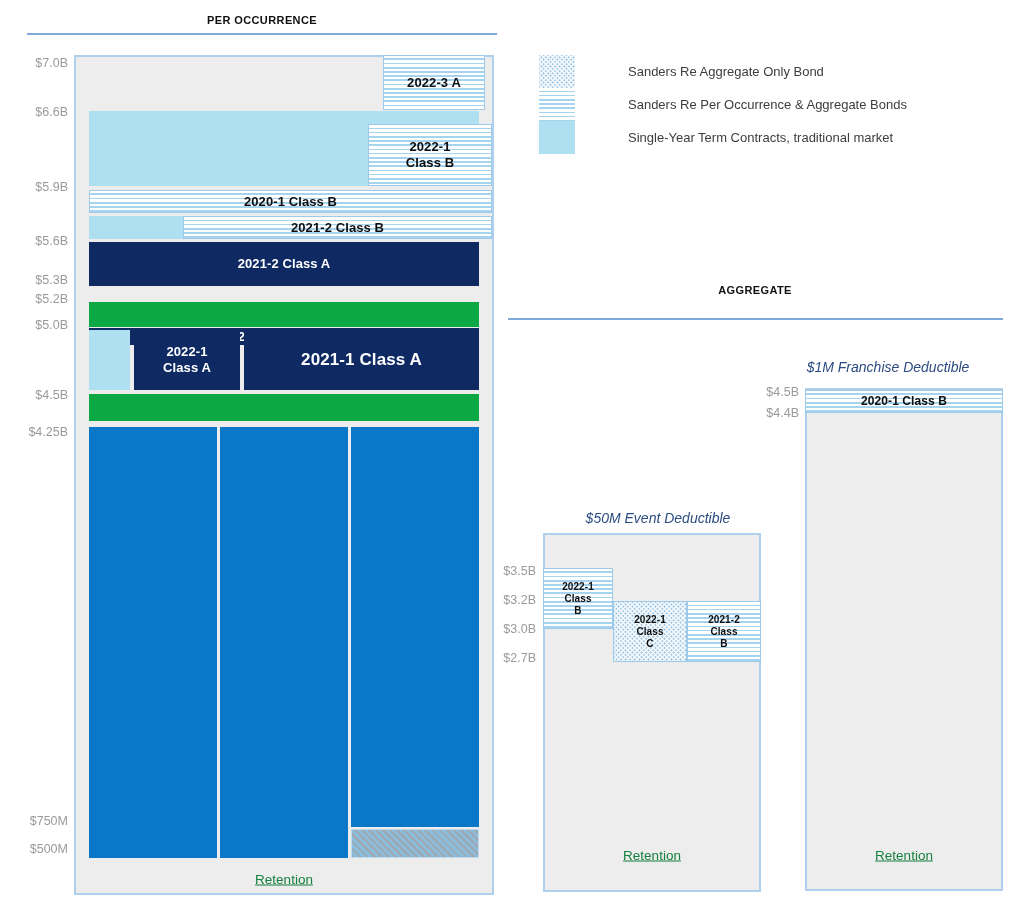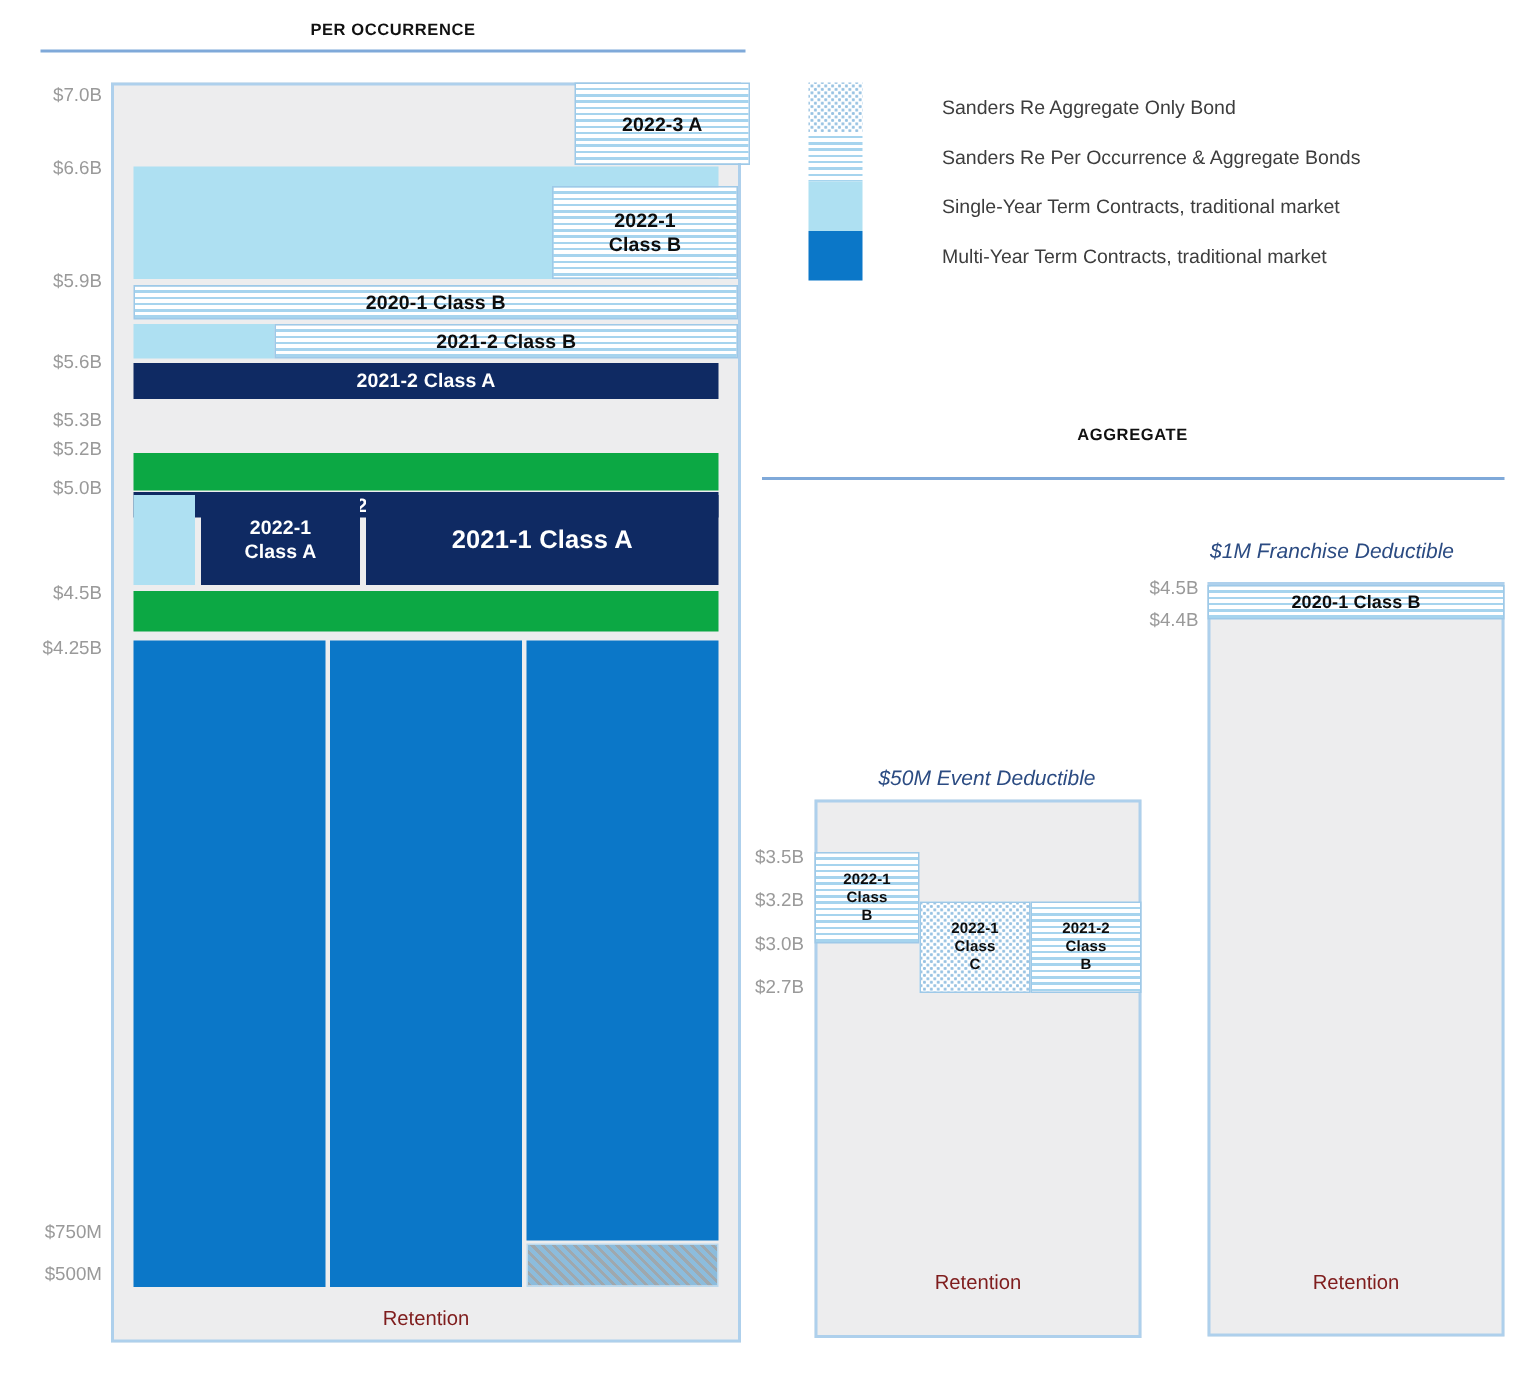--- a/index.html
+++ b/index.html
@@ -23,21 +23,21 @@
   .lsw{width:36px;height:33px;flex:0 0 36px;border:none !important;}
   .ltext{margin-left:15px;font-size:13px;color:#3d3d3d;white-space:nowrap;}
   
   .panel{position:absolute;box-sizing:border-box;background:#ededee;border:2px solid #aed0ec;}
   .panel-heading{
     position:absolute;transform:translate(-50%,-50%);
     font-style:italic;font-size:14px;color:#2b4b82;white-space:nowrap;
   }
   .retention{
     position:absolute;transform:translate(-50%,-50%);
-    font-size:13.5px;color:#7f1d1d;white-space:nowrap;
+    font-size:13.5px;color:#15803d;white-space:nowrap;text-decoration:underline;
   }
   .tick{
     position:absolute;width:70px;text-align:right;transform:translateY(-50%);
     font-size:12.5px;color:#9a9a9a;white-space:nowrap;
   }
   
   .block{
     position:absolute;box-sizing:border-box;
     display:flex;align-items:center;justify-content:center;
   }
@@ -80,53 +80,49 @@
         <div class="ltext">Sanders Re Aggregate Only Bond</div>
       </div>
       <div class="lrow">
         <div class="lsw pattern-stripes"></div>
         <div class="ltext">Sanders Re Per Occurrence &amp; Aggregate Bonds</div>
       </div>
       <div class="lrow">
         <div class="lsw pattern-lightblue"></div>
         <div class="ltext">Single-Year Term Contracts, traditional market</div>
       </div>
-      <div class="lrow">
-        <div class="lsw pattern-blue"></div>
-        <div class="ltext">Multi-Year Term Contracts, traditional market</div>
-      </div>
     </div>
 <div class="panel" style="left: 74px; top: 55px; width: 420px; height: 840px;"></div>
     <div class="tick" style="left: -2px; top: 63px;">$7.0B</div>
     <div class="tick" style="left: -2px; top: 112px;">$6.6B</div>
     <div class="tick" style="left: -2px; top: 187px;">$5.9B</div>
     <div class="tick" style="left: -2px; top: 241px;">$5.6B</div>
     <div class="tick" style="left: -2px; top: 280px;">$5.3B</div>
     <div class="tick" style="left: -2px; top: 299px;">$5.2B</div>
     <div class="tick" style="left: -2px; top: 325px;">$5.0B</div>
     <div class="tick" style="left: -2px; top: 395px;">$4.5B</div>
     <div class="tick" style="left: -2px; top: 432px;">$4.25B</div>
     <div class="tick" style="left: -2px; top: 821px;">$750M</div>
     <div class="tick" style="left: -2px; top: 849px;">$500M</div>
-    <div class="block pattern-stripes" style="left: 383px; top: 55px; width: 117px; height: 55px;">
+    <div class="block pattern-stripes" style="left: 383px; top: 55px; width: 102px; height: 55px;">
       <div class="blabel" style="font-size: 13px;">2022-3 A</div>
     </div>
     <div class="block pattern-lightblue" style="left: 89px; top: 111px; width: 390px; height: 75px;"></div>
     <div class="block pattern-stripes" style="left: 368px; top: 124px; width: 124px; height: 62px;">
       <div class="blabel" style="font-size: 13px;">2022-1
 Class B</div>
     </div>
     <div class="block pattern-stripes" style="left: 89px; top: 190px; width: 403px; height: 23px;">
       <div class="blabel" style="font-size: 13px;">2020-1 Class B</div>
     </div>
     <div class="block pattern-lightblue" style="left: 89px; top: 216px; width: 94px; height: 23px;"></div>
     <div class="block pattern-stripes" style="left: 183px; top: 216px; width: 309px; height: 23px;">
       <div class="blabel" style="font-size: 13px;">2021-2 Class B</div>
     </div>
-    <div class="block pattern-navy" style="left: 89px; top: 242px; width: 390px; height: 24px;">
+    <div class="block pattern-navy" style="left: 89px; top: 242px; width: 390px; height: 44px;">
       <div class="blabel" style="font-size: 13px;">2021-2 Class A</div>
     </div>
     <div class="block pattern-navy" style="left: 89px; top: 281px; width: 390px; height: 17px; margin-top: 47px;">
       <div class="blabel" style="font-size: 13px;">2020-1 Class A</div>
     </div>
     <div class="block pattern-green" style="left: 89px; top: 302px; width: 390px; height: 25px;"></div>
     <div class="block pattern-lightblue" style="left: 89px; top: 330px; width: 41px; height: 60px;"></div>
     <div class="block pattern-navy" style="left: 134px; top: 330px; width: 106px; height: 60px;">
       <div class="blabel" style="font-size: 13px;">2022-1
 Class A</div>

